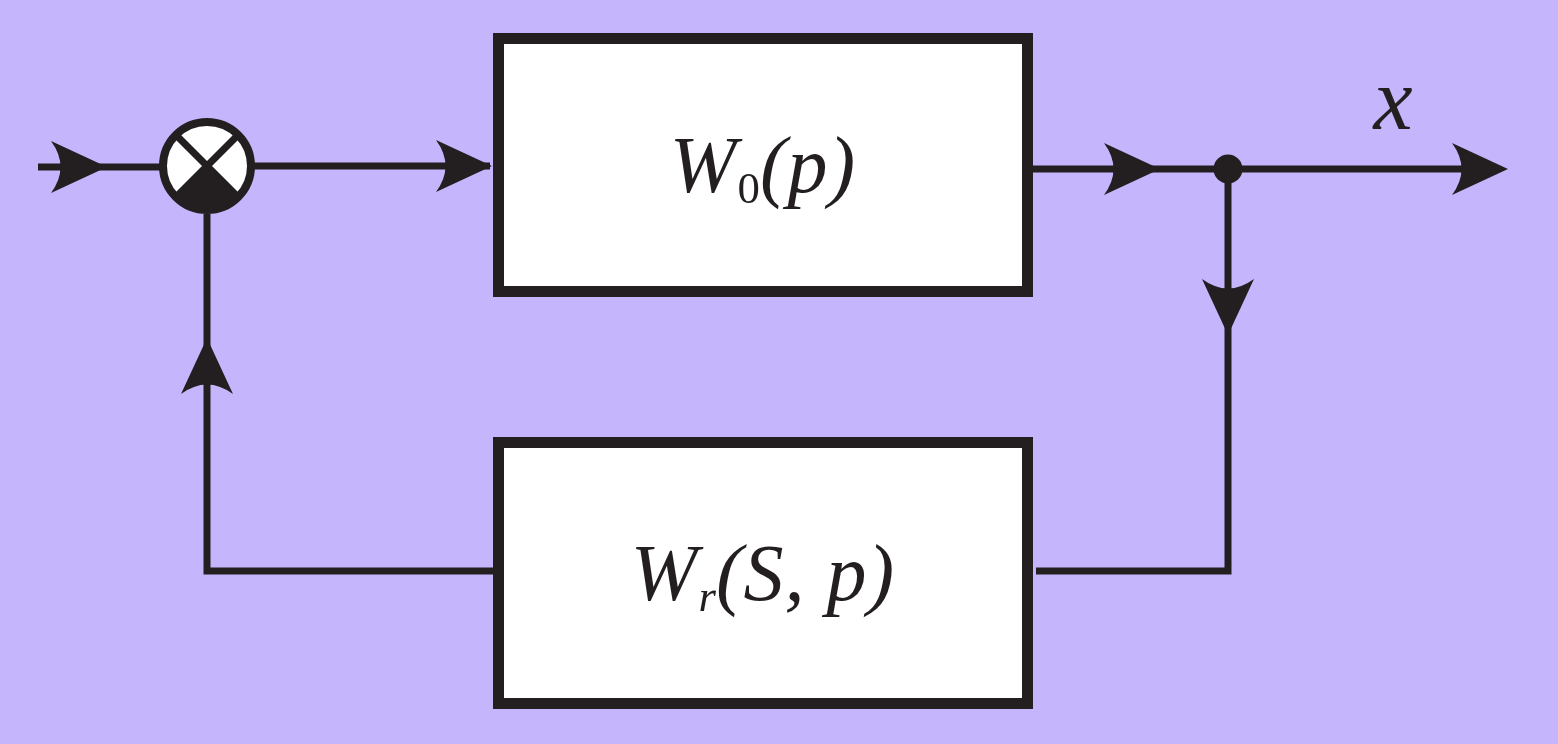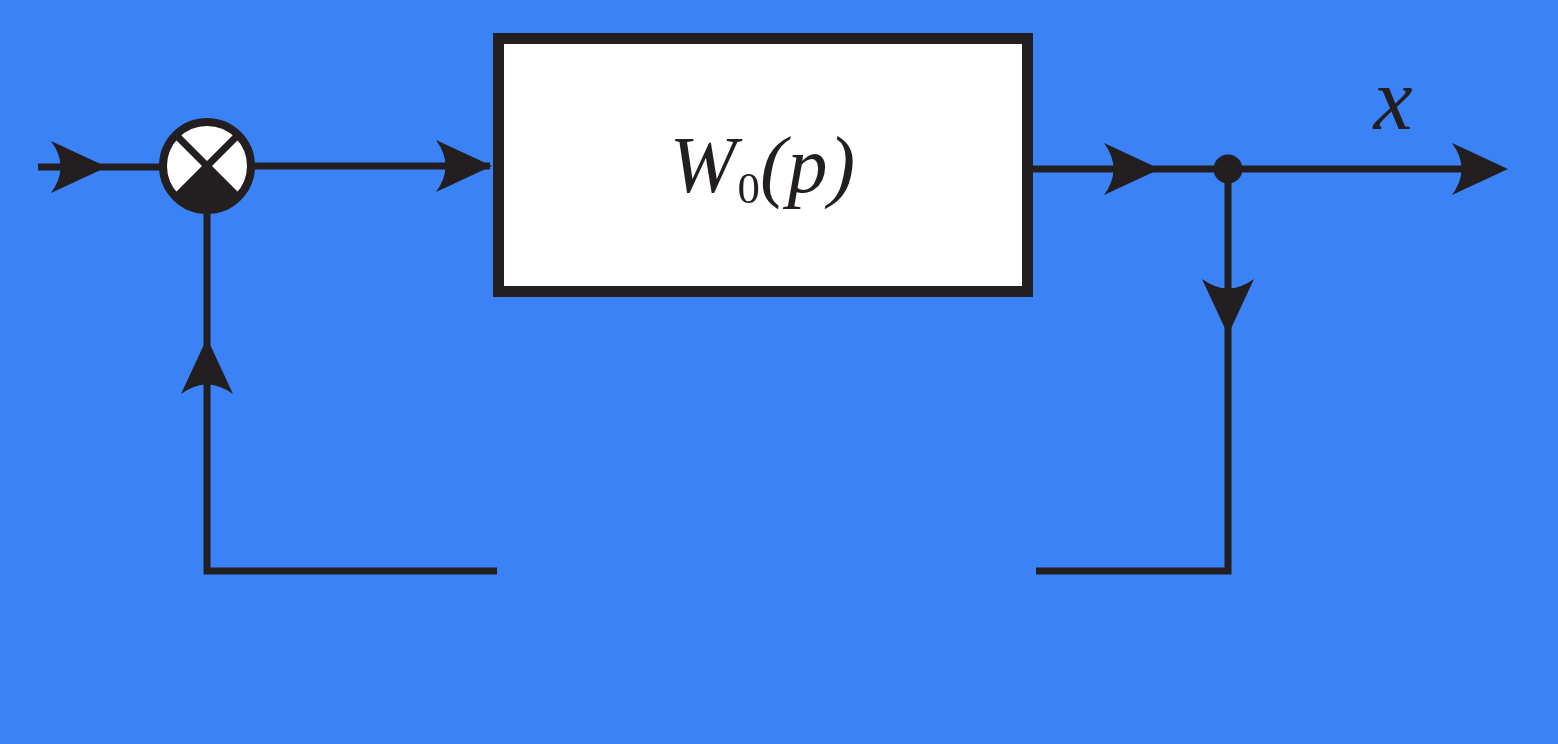--- a/index.html
+++ b/index.html
@@ -4,21 +4,21 @@
 <style>
   html, body {
     margin: 0;
     padding: 0;
     background: #ffffff;
   }
   .stage {
     position: relative;
     width: 1558px;
     height: 744px;
-    background: #3b82f6;
+    background: #c4b5fd;
     overflow: hidden;
     font-family: "Liberation Serif", "DejaVu Serif", serif;
   }
   .lines-layer {
     position: absolute;
     left: 0;
     top: 0;
     width: 1558px;
     height: 744px;
   }
@@ -105,16 +105,19 @@
     <path d="M 1228 335 L 1202 279 Q 1228 298 1254 279 Z" fill="#231f20"></path>
 
     <path d="M 497 571 L 207 571 L 207 214" stroke="#231f20" stroke-width="7" fill="none"></path>
     <path d="M 207 338 L 181 394 Q 207 375 233 394 Z" fill="#231f20"></path>
   </svg>
 
   <div class="block block-forward">
     <span class="formula"><span>W</span><span class="sub">0</span><span>(p)</span></span>
   </div>
 
+  <div class="block block-feedback">
+    <span class="formula"><span>W</span><span class="sub">r</span><span>(S, p)</span></span>
+  </div>
 
   <div class="output-label">x</div>
 
 </div>
 
 </body></html>

